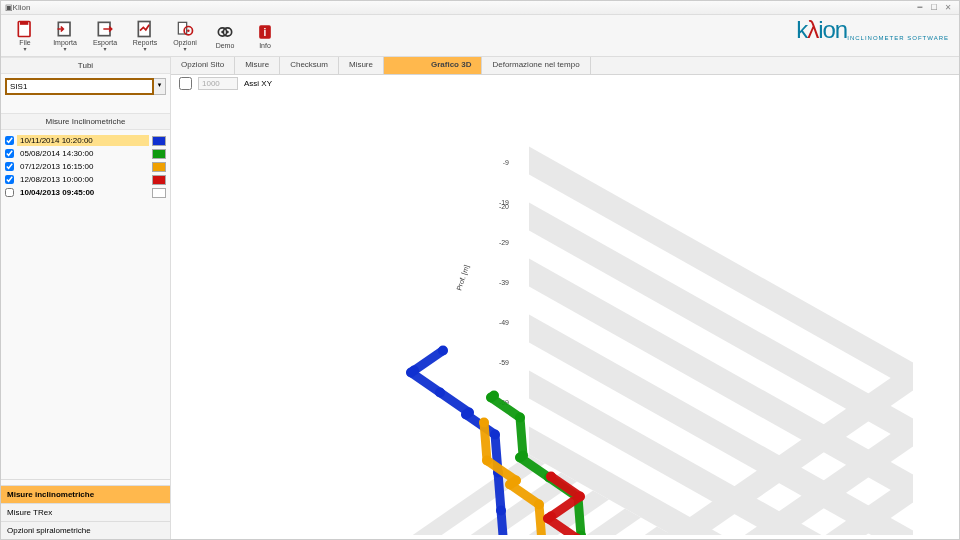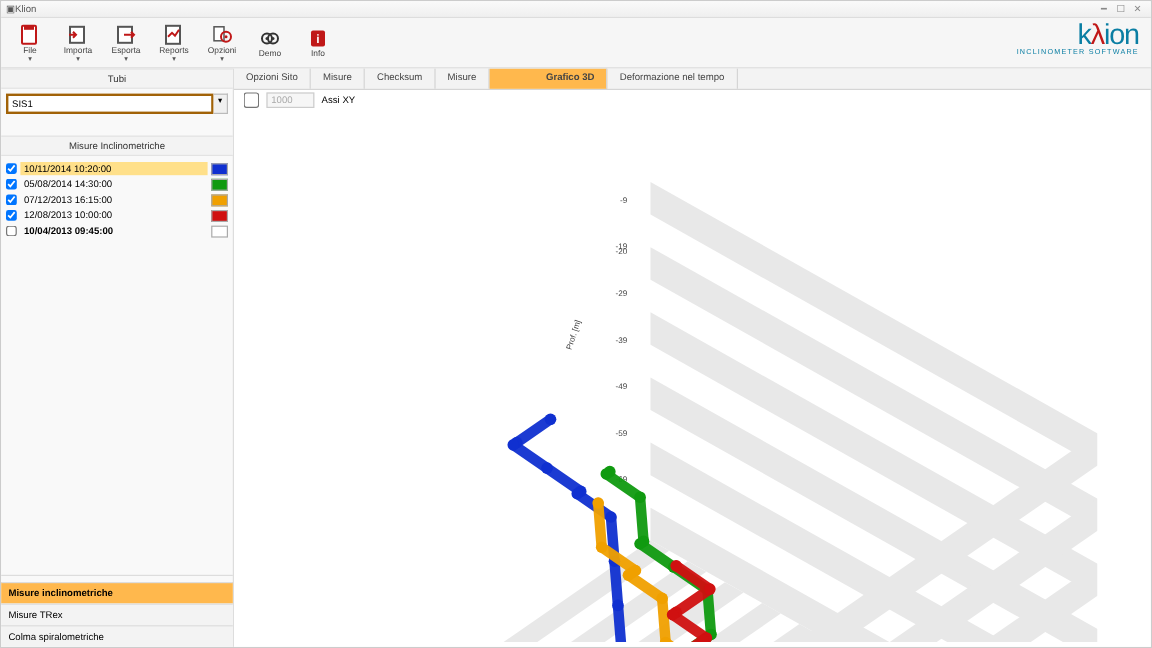--- a/index.html
+++ b/index.html
@@ -6,27 +6,27 @@
 html, body { width: 960px; height: 540px; background: #fff; overflow: hidden; }
 .window { width: 960px; height: 540px; display: flex; flex-direction: column; border: 1px solid #ccc; }
 .titlebar { height: 14px; background: linear-gradient(#fafafa,#efefef); display: flex; align-items: center; font-size: 8px; padding: 0 4px; color: #555; border-bottom: 1px solid #ddd; }
 .titlebar .spacer { flex: 1; }
 .titlebar .winbtn { width: 14px; text-align: center; color: #888; cursor: default; }
 
 .toolbar { height: 42px; background: #f6f6f6; border-bottom: 1px solid #ddd; display: flex; align-items: stretch; padding: 2px 4px; position: relative; }
 .tbtn { width: 40px; display: flex; flex-direction: column; align-items: center; justify-content: center; font-size: 7px; color: #444; border: 1px solid transparent; cursor: pointer; }
 .tbtn svg { width: 20px; height: 20px; }
 .tbtn .drop { font-size: 6px; color: #555; margin-top: -1px; }
-.logo { position: absolute; right: 10px; top: 4px; display: flex; flex-direction: column; align-items: flex-end; }
+.logo { position: absolute; right: 10px; top: 4px; display: flex; flex-direction: row; align-items: flex-end; }
 .logo .brand { font-size: 24px; font-weight: 300; color: #0a7ea3; letter-spacing: -1px; line-height: 22px; }
 .logo .brand b { color: #c01818; font-weight: 400; }
 .logo .sub { font-size: 6px; color: #0a7ea3; letter-spacing: 1px; }
 
 .body { flex: 1; display: flex; min-height: 0; }
-.sidebar { width: 194px; border-right: 1px solid #ddd; display: flex; flex-direction: column; background: #f9f9f9; }
+.sidebar { width: 170px; border-right: 1px solid #ddd; display: flex; flex-direction: column; background: #f9f9f9; }
 .panel-title { font-size: 8px; text-align: center; padding: 3px 0; background: #f3f3f3; border-bottom: 1px solid #e3e3e3; border-top: 1px solid #e3e3e3; color: #333; }
 .tubi-select { margin: 4px; display: flex; }
 .tubi-select input { flex: 1; font-size: 8px; padding: 2px 3px; border: 2px solid #a16207; }
 .tubi-select .dd { width: 12px; border: 1px solid #bbb; border-left: none; background: #f0f0f0; font-size: 7px; text-align: center; line-height: 12px; }
 .misure-list { padding: 4px; }
 .mrow { display: flex; align-items: center; font-size: 8px; padding: 1px 0; }
 .mrow input[type=checkbox] { width: 9px; height: 9px; margin-right: 3px; }
 .mrow .lbl { flex: 1; padding: 1px 3px; background: #ffe08a; }
 .mrow .lbl.plain { background: transparent; }
 .mrow .swatch { width: 14px; height: 10px; border: 1px solid #aaa; margin-left: 3px; }
@@ -164,21 +164,21 @@
             <input type="checkbox" style="">
             <span class="lbl plain" style="font-weight: 600;">10/04/2013 09:45:00</span>
             <span class="swatch" style="background: rgb(255, 255, 255);"></span>
           </div>
         </div>
 
       <div class="stack">
         <div style="height:6px;border-top:1px solid #ddd"></div>
         <div class="stack-item active">Misure inclinometriche</div>
         <div class="stack-item">Misure TRex</div>
-        <div class="stack-item">Colma spiralometriche</div>
+        <div class="stack-item">Opzioni spiralometriche</div>
       </div>
     </div>
 
     <div class="main">
       <div class="tabs">
         <div class="tab">Opzioni Sito</div>
         <div class="tab">Misure</div>
         <div class="tab">Checksum</div>
         <div class="tab">Misure</div>
         <div class="tab active">Grafico 3D</div>

